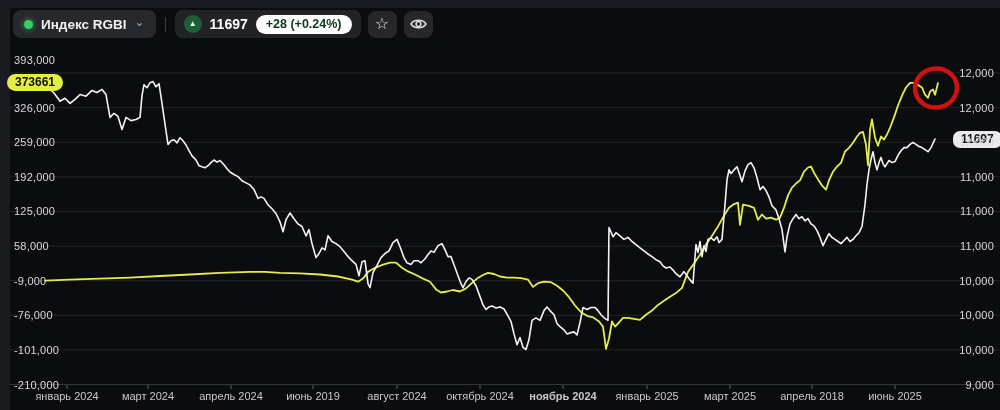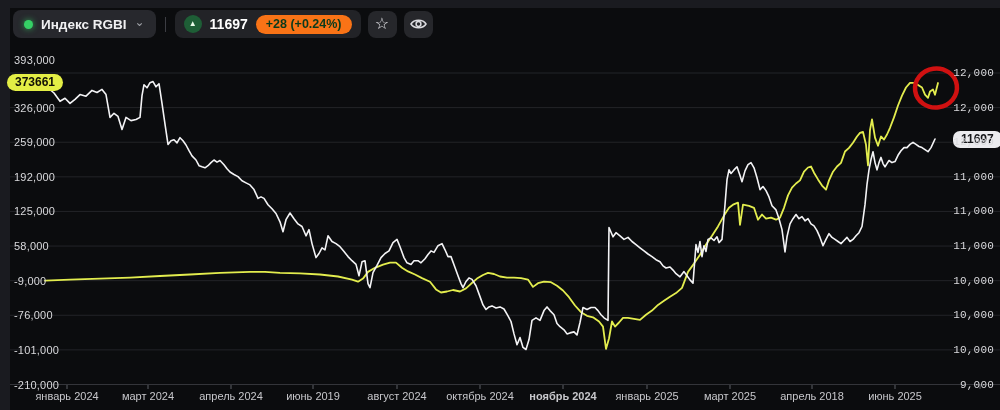--- a/index.html
+++ b/index.html
@@ -12,21 +12,21 @@
   .chart-panel{
     position:absolute;left:10px;top:8px;width:990px;height:402px;
     background:#0b0c0e;
   }
   #chart-svg{position:absolute;left:-10px;top:-8px;width:1000px;height:410px;display:block;}
   
   .y-label{
     position:absolute;font-size:11px;line-height:12px;color:#d9d9dc;
     white-space:nowrap;letter-spacing:.2px;
   }
-  .y-label.right{text-align:right;font-family:Liberation Mono, monospace;}
+  .y-label.right{text-align:right;}
   .x-label{
     position:absolute;font-size:11px;line-height:13px;color:#c7c7cb;
     width:90px;text-align:center;white-space:nowrap;
   }
   
   .badge{
     position:absolute;height:17px;line-height:17px;padding:0 8px;
     font-size:12px;font-weight:bold;border-radius:9px;white-space:nowrap;
   }
   .badge-yellow{background:#e3ee45;color:#101106;}
@@ -52,21 +52,21 @@
   .chevron{font-size:12px;color:#9ea0a6;margin-top:-4px;}
   .hdr-divider{width:1px;height:15px;background:#3c3d43;margin:0 2px;}
   .quote-pill{background:#222327;padding:0 9px;gap:8px;}
   .tri-circle{
     width:18px;height:18px;border-radius:50%;background:#1e5e36;
     display:flex;align-items:center;justify-content:center;
   }
   .tri-up{font-size:8px;color:#eafbea;line-height:8px;}
   .quote-value{font-size:14px;font-weight:bold;color:#ffffff;}
   .change-badge{
-    background:#f97316;color:#0a3a1c;font-size:12.5px;font-weight:bold;
+    background:#ffffff;color:#0a3a1c;font-size:12.5px;font-weight:bold;
     border-radius:13px;padding:3px 10px;line-height:13px;
   }
   .icon-btn{
     width:29px;height:27px;border-radius:8px;background:#26272b;
     display:flex;align-items:center;justify-content:center;cursor:pointer;
   }
   .star-glyph{font-size:16px;color:#e8e8ec;line-height:16px;margin-top:-1px;}
 </style>
 </head>
 <body>

